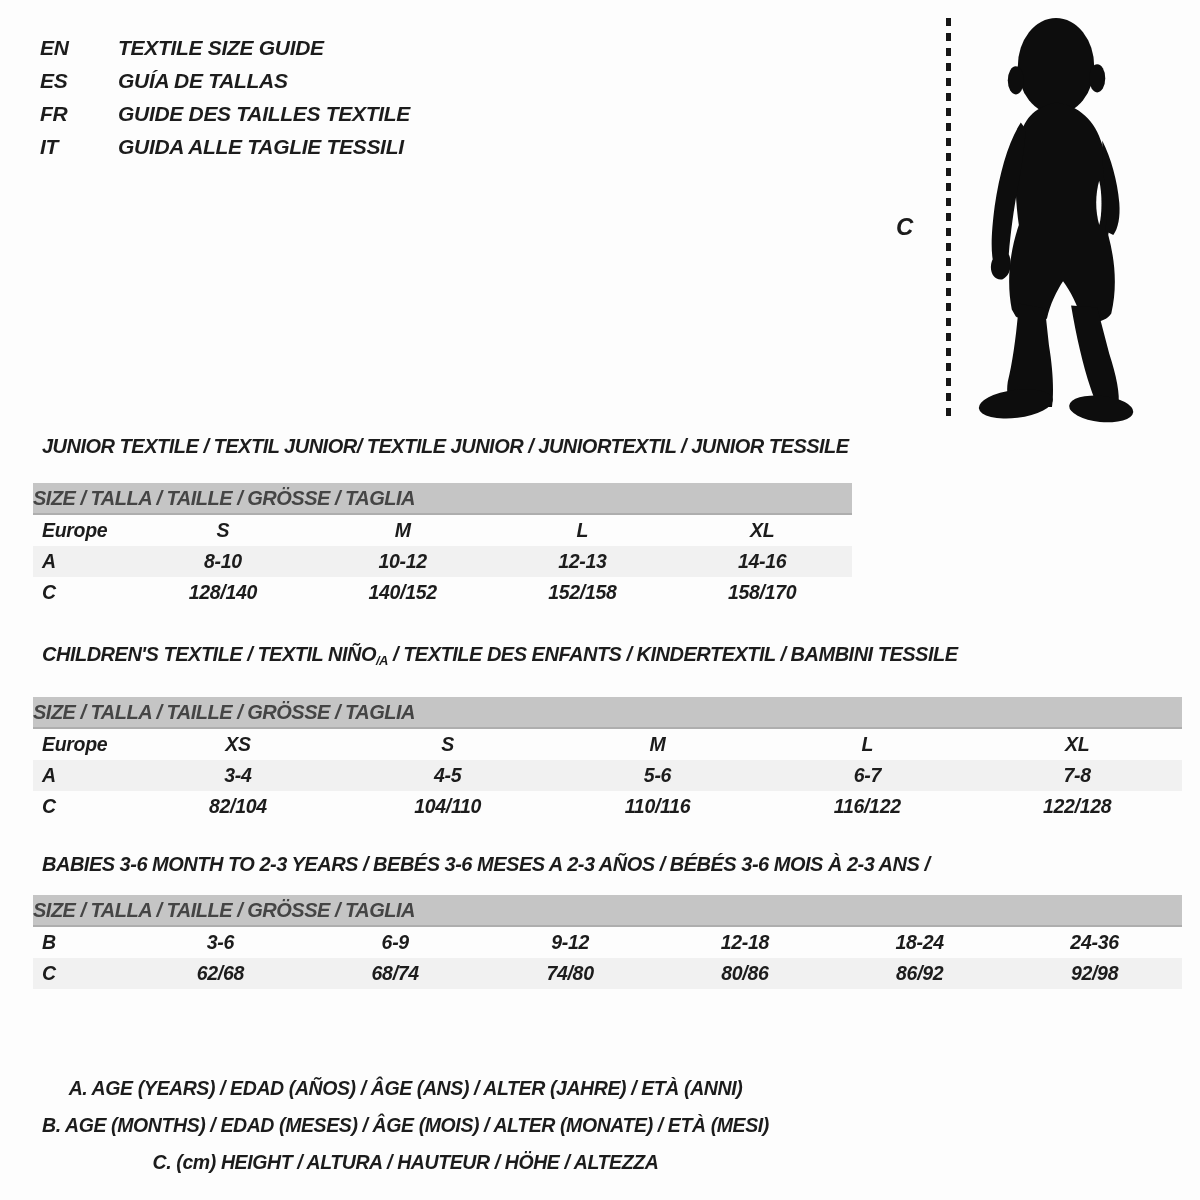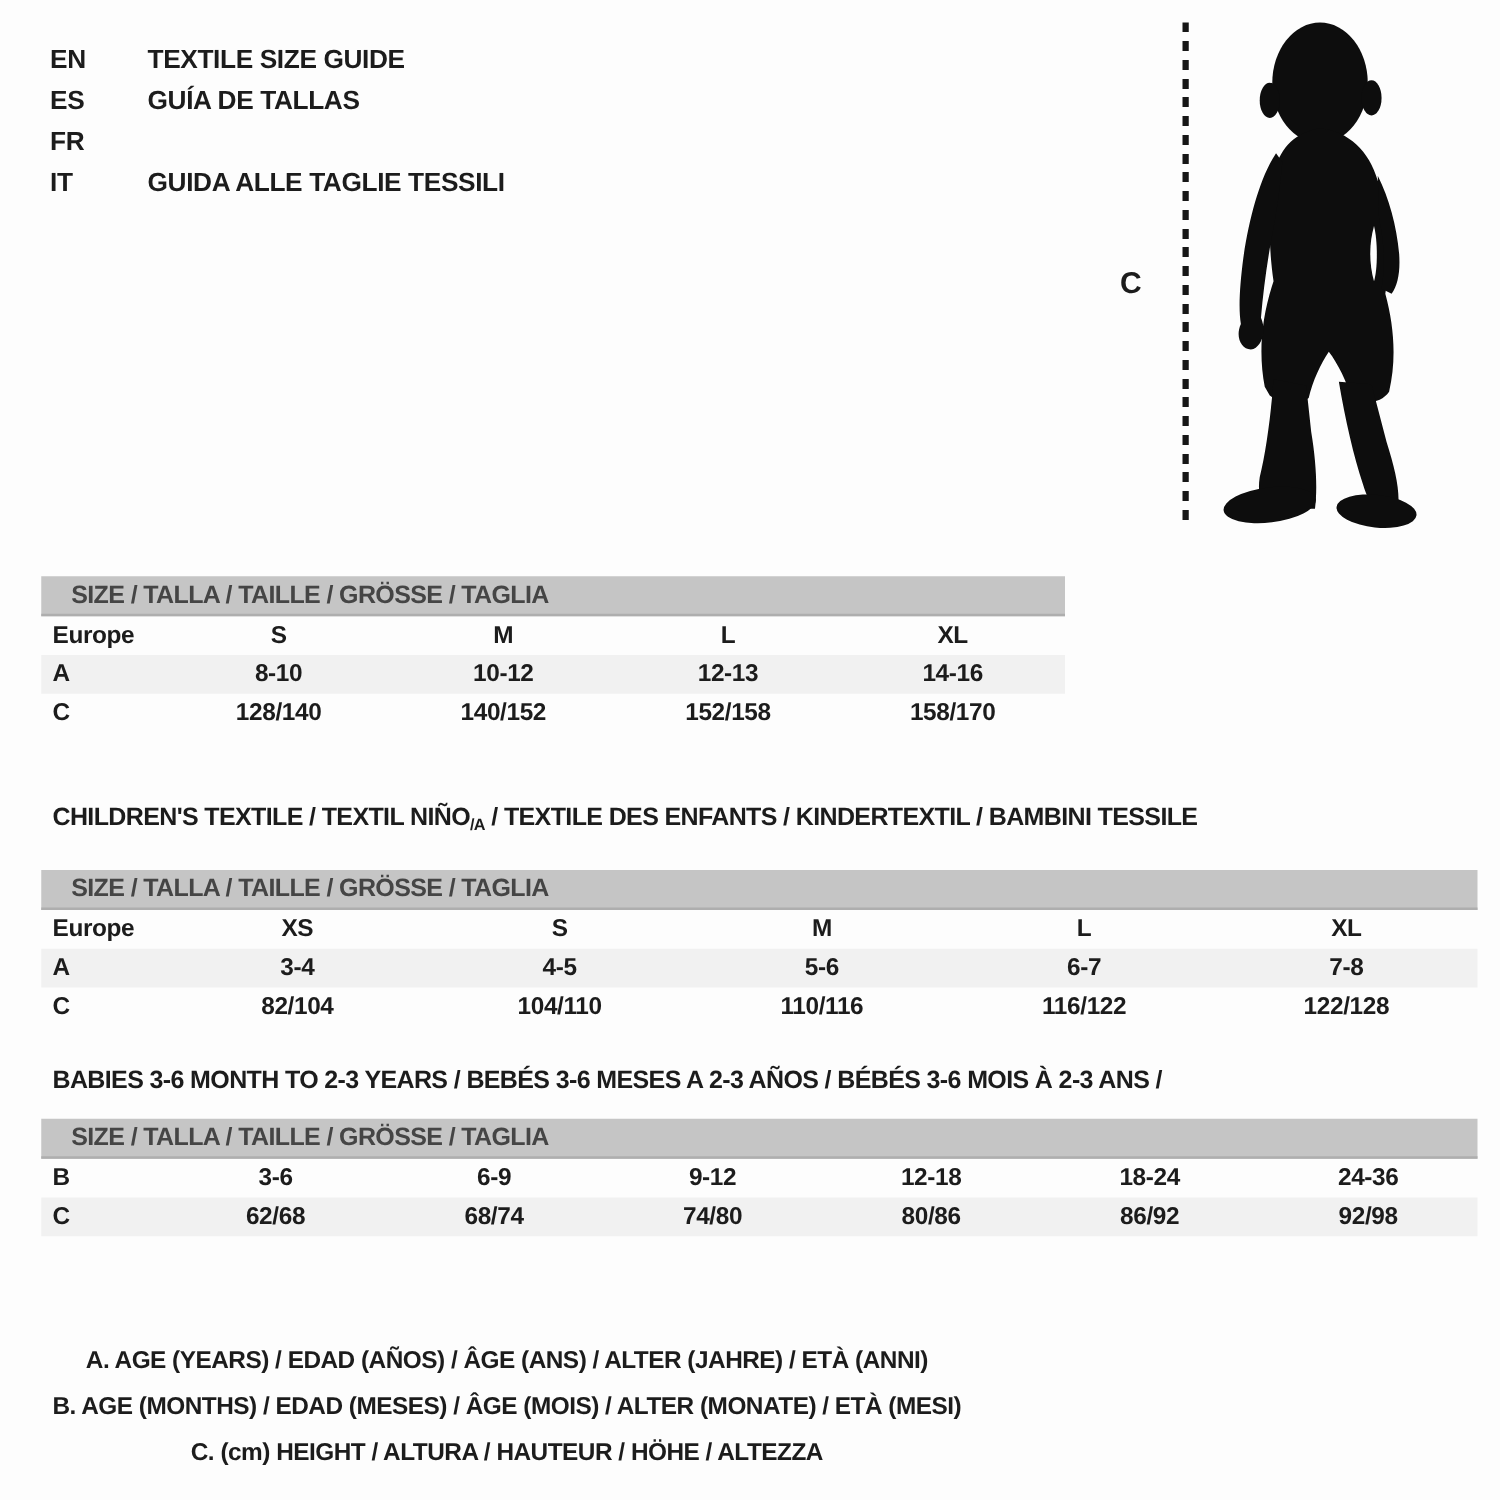--- a/index.html
+++ b/index.html
@@ -23,49 +23,50 @@
   .sect{position:absolute;left:33px;}
   .sect-junior{top:435px;width:819px;}
   .sect-children{top:643px;width:1149px;}
   .sect-babies{top:848px;width:1149px;}
   .sect-heading{font-size:20px;line-height:22px;letter-spacing:-0.5px;padding-left:9px;}
   .sect-babies .sect-heading{line-height:33px;}
   .sect-heading .sub{font-size:13px;position:relative;top:4px;}
   .size-bar{
     height:30px;line-height:31px;background:var(--bar-bg,#c5c5c5);
     color:var(--bar-ink,#454545);font-size:20px;letter-spacing:-0.5px;
-    padding-left:24px;border-bottom:2px solid var(--bar-border,#aeaeae);
+    padding-left:0;border-bottom:2px solid var(--bar-border,#aeaeae);
   }
   .sect-junior .size-bar{margin-top:26px;}
   .sect-children .size-bar{margin-top:29px;}
   .sect-babies .size-bar{margin-top:14px;}
   .trow{display:flex;height:31px;align-items:center;font-size:19.5px;letter-spacing:-0.3px;}
   .trow.shaded{background:var(--alt-bg,#f1f1f1);}
   .tlabel{width:100px;padding-left:9px;box-sizing:border-box;}
   .tcell{flex:1;text-align:center;}
   
   .legend{position:absolute;left:42px;top:1070px;text-align:center;}
   .legend-line{line-height:37px;font-size:19.5px;letter-spacing:-0.4px;}
 </style>
 </head>
 <body>
 
-<div class="page" style="--bar-bg: #c5c5c5; --bar-ink: #454545; --bar-border: #aeaeae; --alt-bg: #f1f1f1; color: rgb(28, 28, 28);">
+<div class="page" style="--bar-bg: #c5c5c5; --bar-ink: #454545; --bar-border: #aeaeae; --alt-bg: #f1f1f1; color: rgb(28, 28, 28); font-style: italic;">
 
   <div class="lang-block">
       <div class="lang-row">
         <span class="lang-code">EN</span>
         <span class="lang-title">TEXTILE SIZE GUIDE</span>
       </div>
       <div class="lang-row">
         <span class="lang-code">ES</span>
         <span class="lang-title">GUÍA DE TALLAS</span>
       </div>
       <div class="lang-row">
         <span class="lang-code">FR</span>
+        <span class="lang-title">GUIDE DES TAILLES TEXTILE</span>
       </div>
       <div class="lang-row">
         <span class="lang-code">IT</span>
         <span class="lang-title">GUIDA ALLE TAGLIE TESSILI</span>
       </div>
     </div>
 
   <div class="dashed-line"></div>
   <div class="c-label">C</div>
   <svg class="silhouette" viewBox="0 0 190 410" aria-hidden="true">
@@ -85,20 +86,21 @@
                C95,378 94,356 90,332 L86,295 Z"></path>
       <path d="M112,292 C117,322 124,352 131,373 C135,386 139,393 145,395 L159,393
                C161,380 157,362 150,340 L138,294 Z"></path>
       <ellipse cx="57" cy="390" rx="37" ry="14" transform="rotate(-7 57 390)"></ellipse>
       <ellipse cx="142" cy="395" rx="32" ry="13" transform="rotate(6 142 395)"></ellipse>
     </g>
     <path fill="#fdfdfd" d="M140,168 C136,182 136,198 140,212 C143,202 143,180 140,168 Z"></path>
   </svg>
 
   <section class="sect sect-junior">
+      <div class="sect-heading"><span>JUNIOR TEXTILE / TEXTIL JUNIOR/ TEXTILE JUNIOR / JUNIORTEXTIL / JUNIOR TESSILE</span></div>
       <div class="size-bar">SIZE / TALLA / TAILLE / GRÖSSE / TAGLIA</div>
       <div class="trow">
         <div class="tlabel">Europe</div>
         <div class="tcell">S</div>
         <div class="tcell">M</div>
         <div class="tcell">L</div>
         <div class="tcell">XL</div>
       </div>
       <div class="trow shaded">
         <div class="tlabel">A</div>

